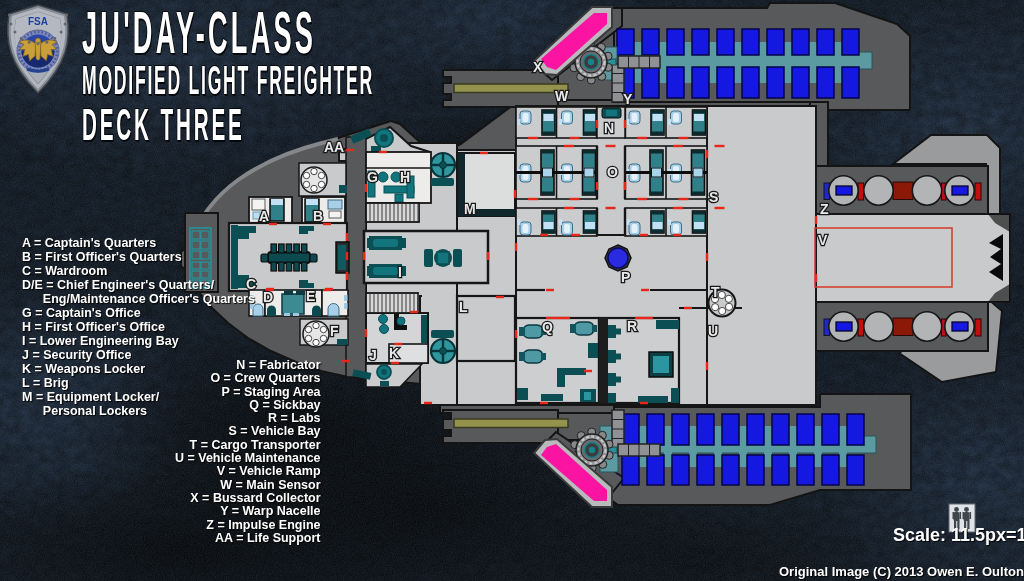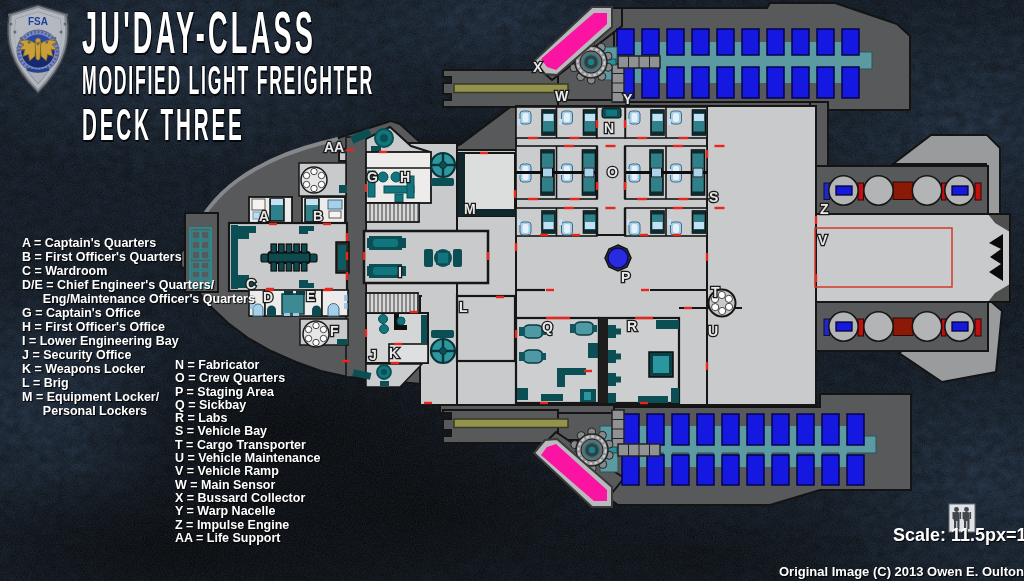--- a/index.html
+++ b/index.html
@@ -805,21 +805,21 @@
       Eng/Maintenance Officer's Quarters
 G = Captain's Office
 H = First Officer's Office
 I = Lower Engineering Bay
 J = Security Office
 K = Weapons Locker
 L = Brig
 M = Equipment Locker/
       Personal Lockers</div>
 
-<div class="leg leg2" style="left:175px;top:359px;">N = Fabricator
+<div class="leg leg2" style="left:175px;top:359px;text-align:right;">N = Fabricator
 O = Crew Quarters
 P = Staging Area
 Q = Sickbay
 R = Labs
 S = Vehicle Bay
 T = Cargo Transporter
 U = Vehicle Maintenance
 V = Vehicle Ramp
 W = Main Sensor
 X = Bussard Collector

